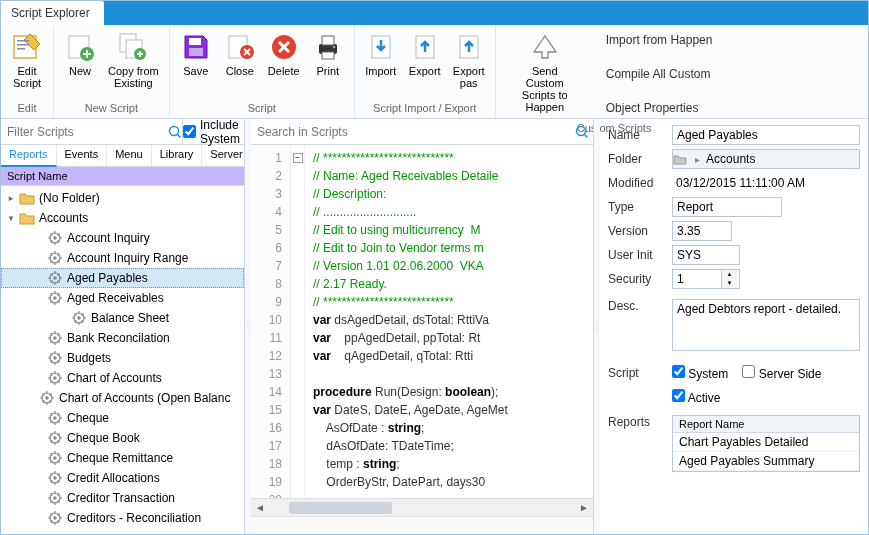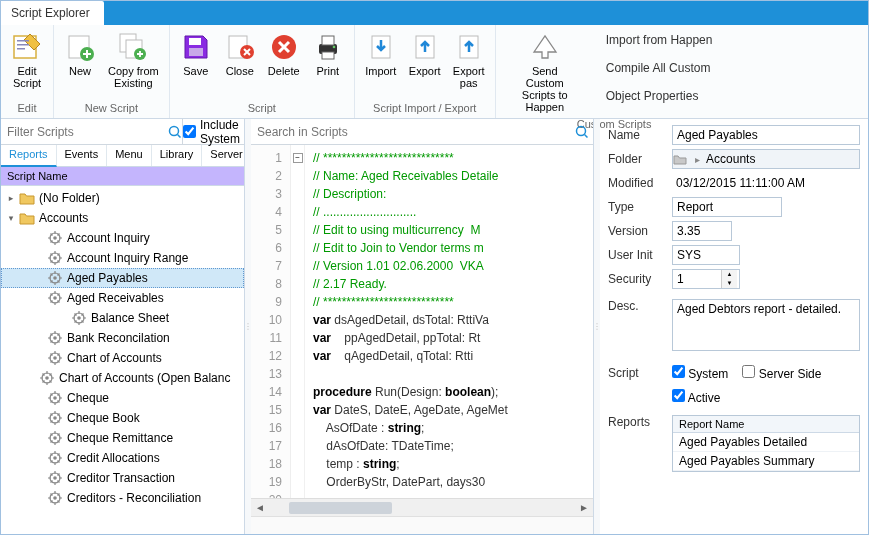--- a/index.html
+++ b/index.html
@@ -6,21 +6,21 @@
 body { background: #fff; width: 869px; height: 535px; overflow: hidden; border: 1px solid #a0c0e0; }
 .title-bar { background: #1e90d8; color: #fff; height: 24px; display: flex; align-items: center; }
 .title-tab { background: #fff; color: #333; padding: 4px 14px 4px 10px; height: 24px; display: flex; align-items: center; border-top-right-radius: 2px; }
 .ribbon { height: 94px; background: #fafcfd; border-bottom: 1px solid #cdd9e6; display: flex; }
 .ribbon-group { border-right: 1px solid #e0e8f0; display: flex; flex-direction: column; padding: 2px 4px; }
 .ribbon-buttons { display: flex; flex: 1; align-items: flex-start; }
 .ribbon-btn { display: flex; flex-direction: column; align-items: center; justify-content: flex-start; padding: 4px 6px; cursor: pointer; text-align: center; min-width: 44px; }
 .ribbon-btn .icon { width: 32px; height: 32px; display: flex; align-items: center; justify-content: center; margin-bottom: 2px; }
 .ribbon-btn .lbl { font-size: 11px; line-height: 1.1; max-width: 60px; }
 .ribbon-group-label { font-size: 11px; color: #666; text-align: center; padding: 1px 0 2px; }
-.ribbon-links { display: flex; flex-direction: column; justify-content: center; padding: 4px 12px; gap: 10px; }
+.ribbon-links { display: flex; flex-direction: column; justify-content: center; padding: 4px 12px; gap: 16px; }
 .ribbon-link { color: #333; font-size: 12px; padding: 2px 4px; cursor: pointer; }
 .main { height: 415px; display: flex; }
 .left-pane { width: 244px; border-right: 1px solid #cdd9e6; display: flex; flex-direction: column; }
 .filter-row { height: 26px; display: flex; align-items: center; border-bottom: 1px solid #d0d8e0; }
 .filter-input { flex: 1; border: none; padding: 4px 6px; outline: none; color: #888; height: 24px; }
 .search-icon { width: 22px; display: flex; align-items: center; justify-content: center; color: #1e90d8; cursor: pointer; }
 .checkbox-wrap { display: flex; align-items: center; gap: 4px; padding: 0 0; border-left: 1px solid #d0d8e0; height: 100%; }
 .tabs { display: flex; border-bottom: 1px solid #cdd9e6; height: 22px; }
 .tab { padding: 3px 8px; cursor: pointer; border-right: 1px solid #e0e8ee; font-size: 11px; }
 .tab.active { color: #1e90d8; border-bottom: 2px solid #1e90d8; margin-bottom: -1px; background: #fff; }
@@ -335,20 +335,32 @@
         <div class="tree-row" style="padding-left: 44px;">
           <span class="tree-icon">
             <svg width="14" height="14">
               <circle cx="7" cy="7" r="5" fill="none" stroke="#888" stroke-width="1.2"></circle>
               <circle cx="7" cy="7" r="1.8" fill="#888"></circle>
               <g stroke="#888" stroke-width="1.2">
                 <path d="M7 0v3M7 11v3M0 7h3M11 7h3M2.5 2.5l2 2M9.5 9.5l2 2M11.5 2.5l-2 2M4.5 9.5l-2 2"></path>
               </g>
             </svg>
           </span>
+          <span>Budgets</span>
+        </div>
+        <div class="tree-row" style="padding-left: 44px;">
+          <span class="tree-icon">
+            <svg width="14" height="14">
+              <circle cx="7" cy="7" r="5" fill="none" stroke="#888" stroke-width="1.2"></circle>
+              <circle cx="7" cy="7" r="1.8" fill="#888"></circle>
+              <g stroke="#888" stroke-width="1.2">
+                <path d="M7 0v3M7 11v3M0 7h3M11 7h3M2.5 2.5l2 2M9.5 9.5l2 2M11.5 2.5l-2 2M4.5 9.5l-2 2"></path>
+              </g>
+            </svg>
+          </span>
           <span>Chart of Accounts</span>
         </div>
         <div class="tree-row" style="padding-left: 36px;">
           <span class="tree-icon">
             <svg width="14" height="14">
               <circle cx="7" cy="7" r="5" fill="none" stroke="#888" stroke-width="1.2"></circle>
               <circle cx="7" cy="7" r="1.8" fill="#888"></circle>
               <g stroke="#888" stroke-width="1.2">
                 <path d="M7 0v3M7 11v3M0 7h3M11 7h3M2.5 2.5l2 2M9.5 9.5l2 2M11.5 2.5l-2 2M4.5 9.5l-2 2"></path>
               </g>
@@ -537,19 +549,19 @@
     </div>
     <div class="prop-row">
       <span class="prop-label"></span>
       <label><input type="checkbox" checked="" style=""> <span>Active</span></label>
     </div>
     <div class="prop-row" style="align-items:flex-start; margin-top:6px;">
       <span class="prop-label">Reports</span>
       <div class="reports-grid" style="flex:1;">
         <div class="hdr">Report Name</div>
         <div id="reports-rows">
-            <div class="cell">Aged Payables Detailed</div>
+            <div class="cell">Chart Payables Detailed</div>
             <div class="cell">Aged Payables Summary</div>
           </div>
       </div>
     </div>
   </div>
 </div>
 
 </body></html>

